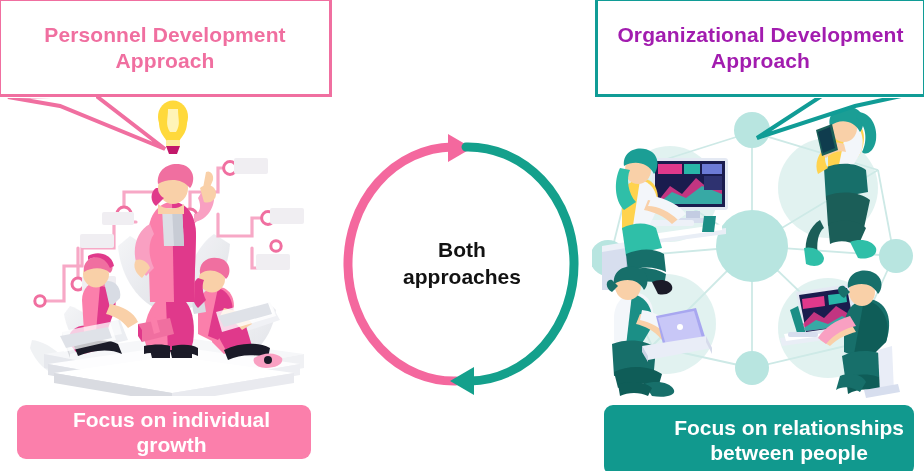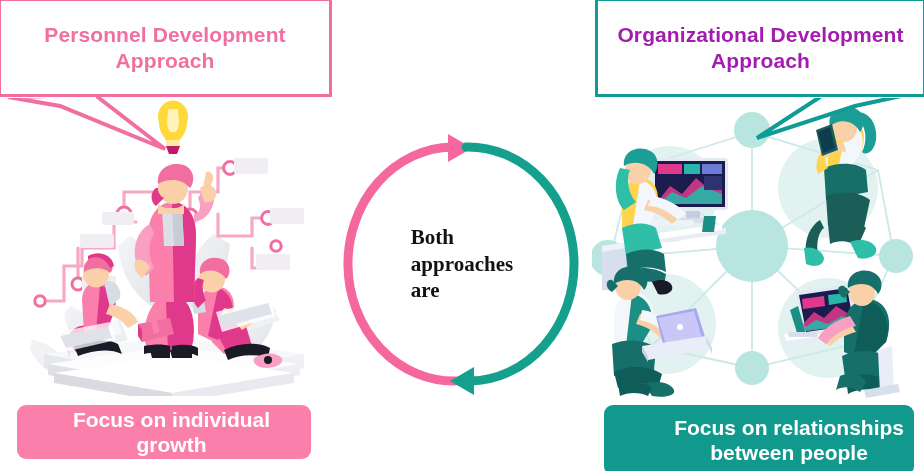--- a/index.html
+++ b/index.html
@@ -21,22 +21,22 @@
   
   .banner{position:absolute;box-sizing:border-box;border-radius:9px;display:flex;
           align-items:center;justify-content:center;text-align:center;
           color:#ffffff;font-weight:bold;font-size:21px;line-height:1.2;padding:0 10px;}
   #banner-left{left:17px;top:405px;width:294px;height:54px;background:#FB7FAB;padding-left:25px;}
   #banner-right{left:604px;top:405px;width:310px;height:70px;background:#11998E;justify-content:flex-end;}
 
   
   #cycle{position:absolute;left:340px;top:130px;width:244px;height:268px;}
   #cycle-text{position:absolute;left:370px;top:208px;width:184px;height:112px;
-              display:flex;align-items:center;justify-content:center;text-align:left;
-              font-weight:bold;font-size:21px;line-height:1.28;color:#121212;font-family:Liberation Serif, serif;}
+              display:flex;align-items:center;justify-content:center;text-align:center;
+              font-weight:bold;font-size:21px;line-height:1.28;color:#121212;}
 
   
   .illo{position:absolute;}
   #illo-left{left:18px;top:96px;width:302px;height:300px;}
   #illo-right{left:592px;top:96px;width:322px;height:302px;}
 </style>
 </head>
 <body>
 
 <div id="stage">
@@ -318,21 +318,20 @@
     <polygon points="108,4 132,18 108,32" fill="#F4689E"></polygon>
 
     <path d="M126 17 A 106 117 0 1 1 130 251" fill="none" stroke="#14A08C" stroke-width="9" stroke-linecap="round"></path>
     <polygon points="134,237 110,251 134,265" fill="#14A08C"></polygon>
   </svg>
 
   <div id="cycle-text">
     <div>
       <div>Both</div>
       <div>approaches</div>
-      <div>are</div>
     </div>
   </div>
 
   <svg class="tail" id="tail-left" viewBox="0 0 220 62">
     <path d="M8 5 L95 3 L165 57 L60 14 Z" fill="#ffffff" stroke="#F06FA0" stroke-width="4" stroke-linejoin="miter"></path>
     <rect x="4" y="0" width="92" height="6" fill="#ffffff"></rect>
   </svg>
   <svg class="tail" id="tail-right" viewBox="0 0 200 52">
     <path d="M196 4 L118 3 L52 46 L150 14 Z" fill="#ffffff" stroke="#109C96" stroke-width="4" stroke-linejoin="miter"></path>
     <rect x="110" y="0" width="88" height="6" fill="#ffffff"></rect>

